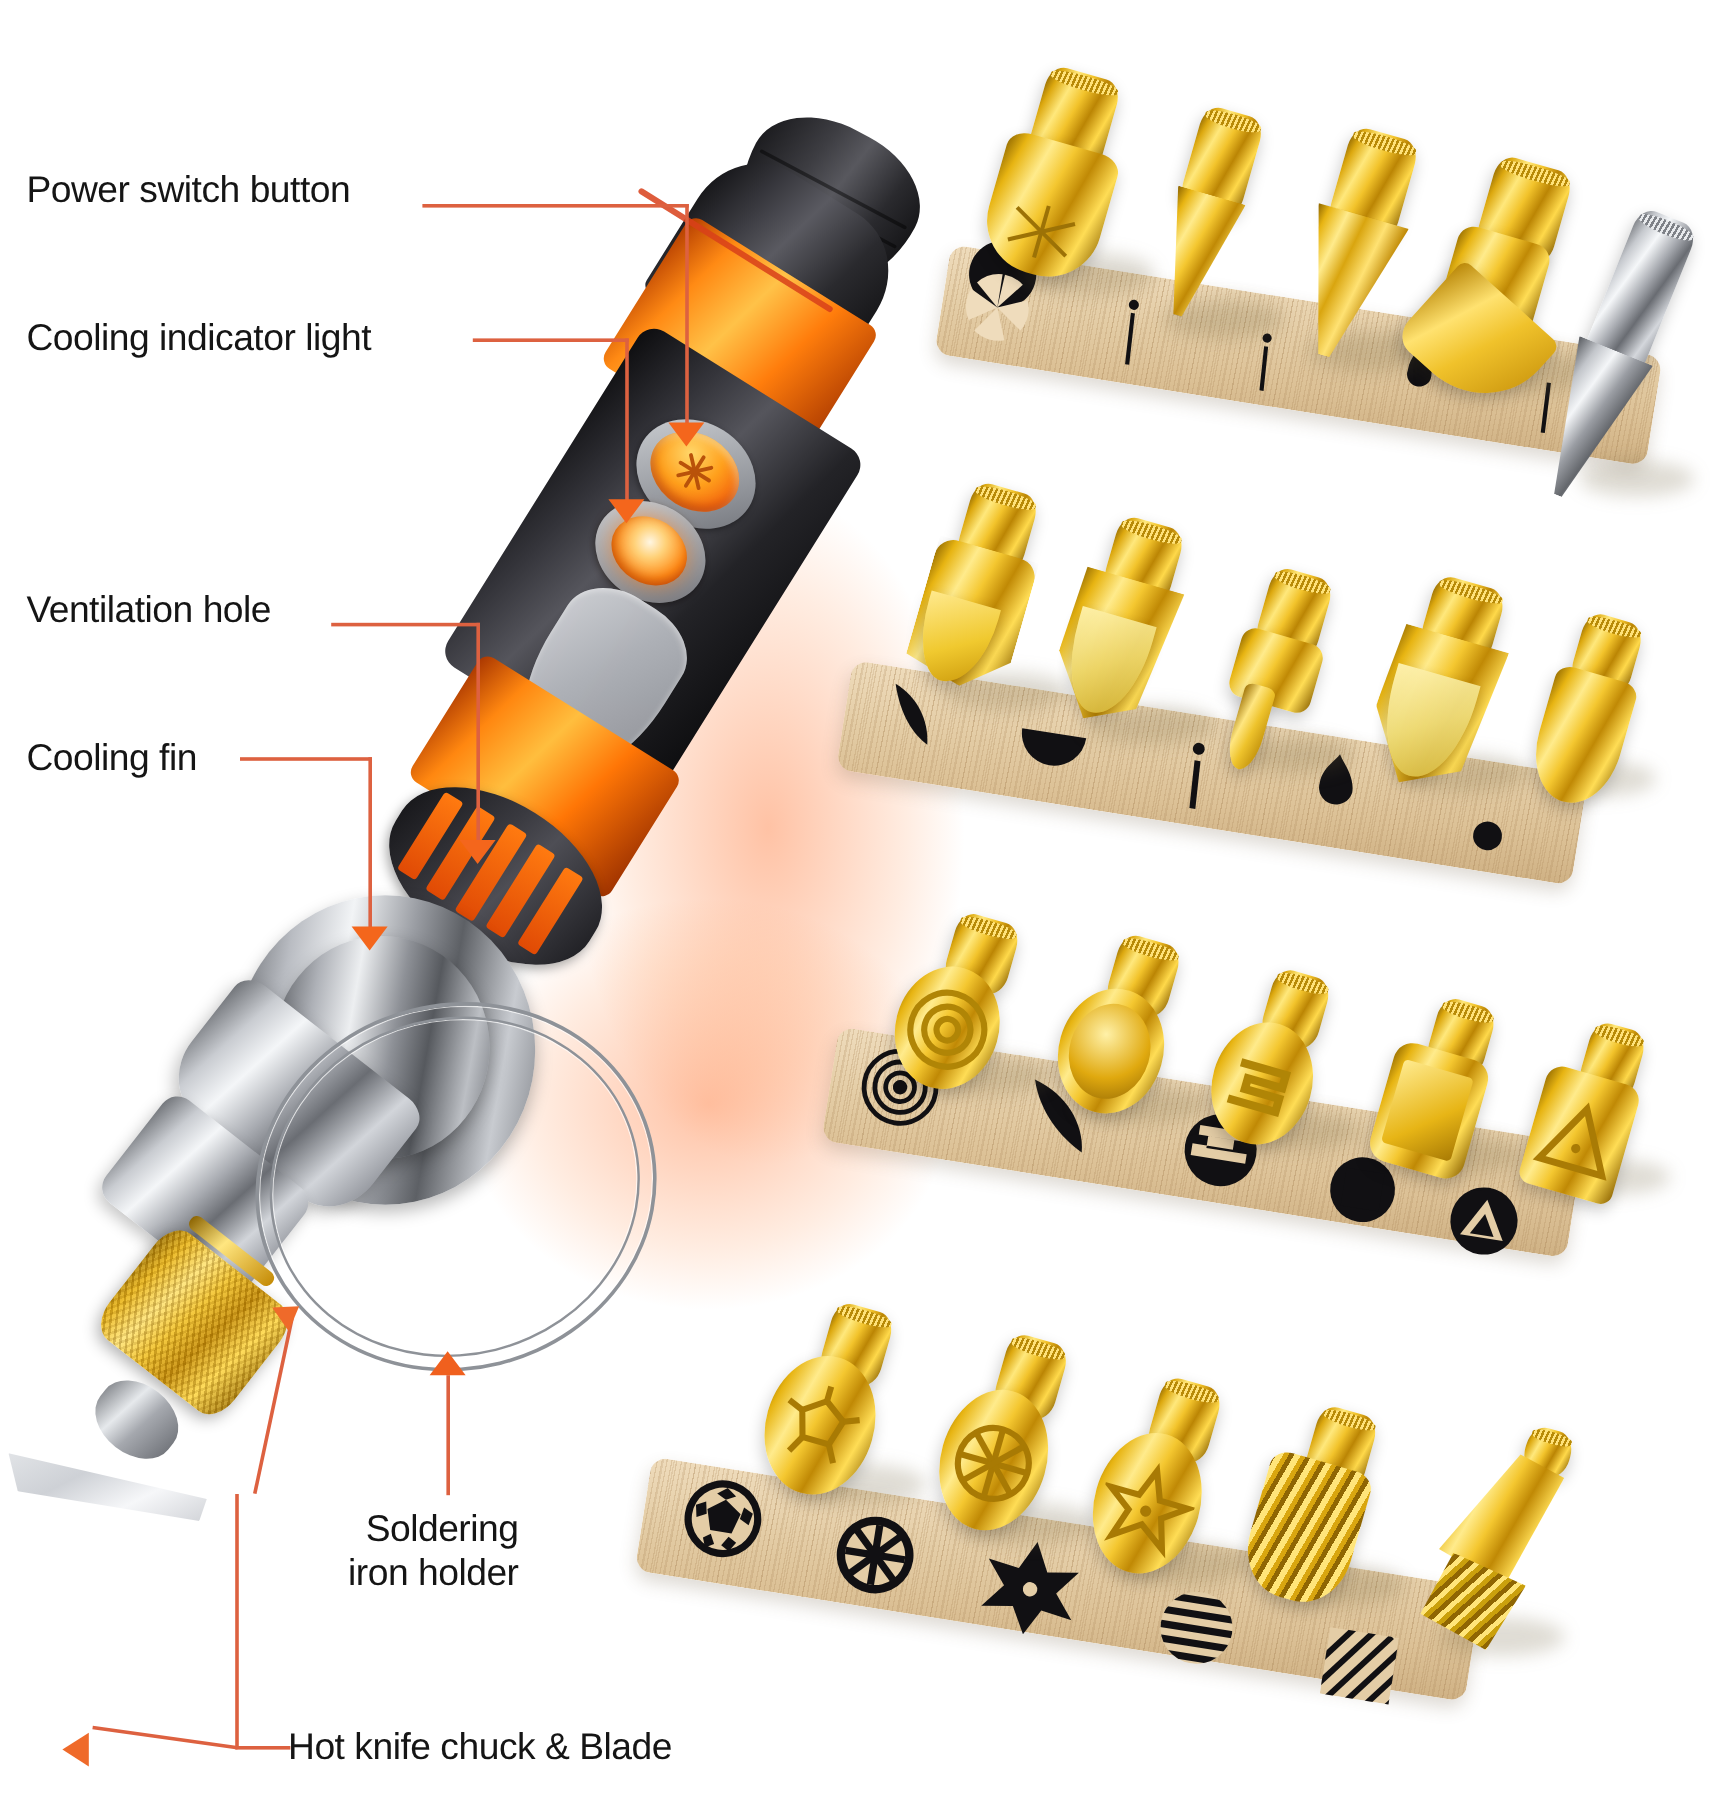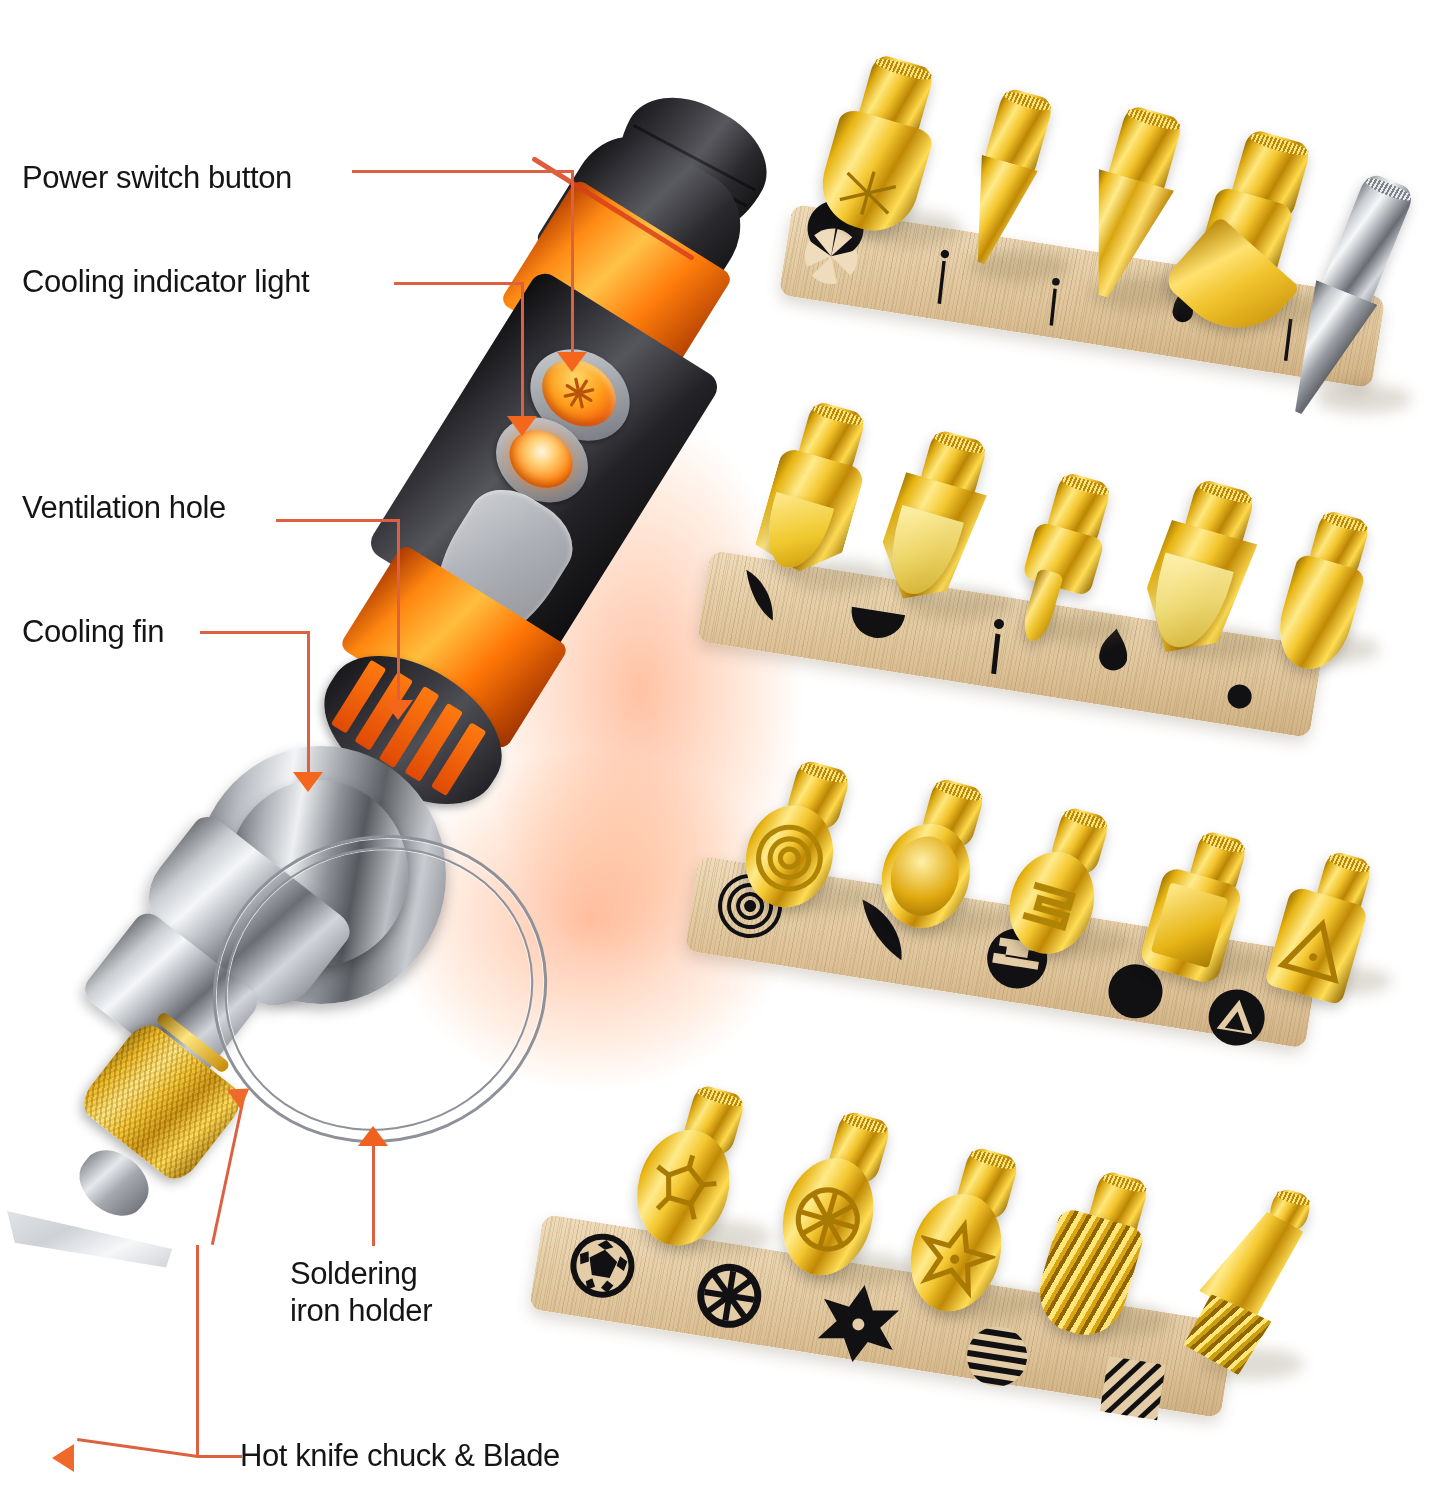--- a/index.html
+++ b/index.html
@@ -210,25 +210,25 @@
   <div class="lead v" style="left:372px;top:1146px;height:100px;"></div>
   <div class="arw up" style="left:358px;top:1126px;"></div>
 
   <div class="lead h" style="left:196px;top:1455px;width:46px;"></div>
   <div class="lead v" style="left:196px;top:1245px;height:212px;"></div>
   <div class="lead h" style="left:76px;top:1455px;width:122px;transform:rotate(8deg);transform-origin:right center;"></div>
   <div class="arw left" style="left:52px;top:1444px;"></div>
   <div class="lead v" style="left:242px;top:1098px;height:150px;transform:rotate(12deg);transform-origin:top center;"></div>
   <div class="arw right" style="left:232px;top:1082px;transform:rotate(-35deg);"></div>
 
-  <div class="callout" style="left:22px;top:160px;">Power switch button</div>
+  <div class="callout" style="left:22px;top:140px;">Power switch button</div>
   <div class="callout" style="left:22px;top:264px;">Cooling indicator light</div>
   <div class="callout" style="left:22px;top:490px;">Ventilation hole</div>
   <div class="callout" style="left:22px;top:614px;">Cooling fin</div>
-  <div class="callout c2" style="left:290px;top:1256px;text-align:left;">Soldering
+  <div class="callout c2" style="left:290px;top:1256px;text-align:right;">Soldering
 iron holder</div>
   <div class="callout" style="left:240px;top:1438px;">Hot knife chuck &amp; Blade</div>
 
   <div class="wood" style="left:782px;top:250px;width:600px;height:92px;transform:rotate(9deg);">
     <svg class="burnsvg" width="600" height="92" viewBox="0 0 600 92">
       <g fill="#111013">
         <path d="M46 46 a28 28 0 1 1 .1 0z" fill="#111013"></path>
         <g fill="#efdcbc">
           <path d="M46 46 L46 18 A28 28 0 0 0 26 28 Z"></path>
           <path d="M46 46 L22 34 A28 28 0 0 0 24 60 Z"></path>

